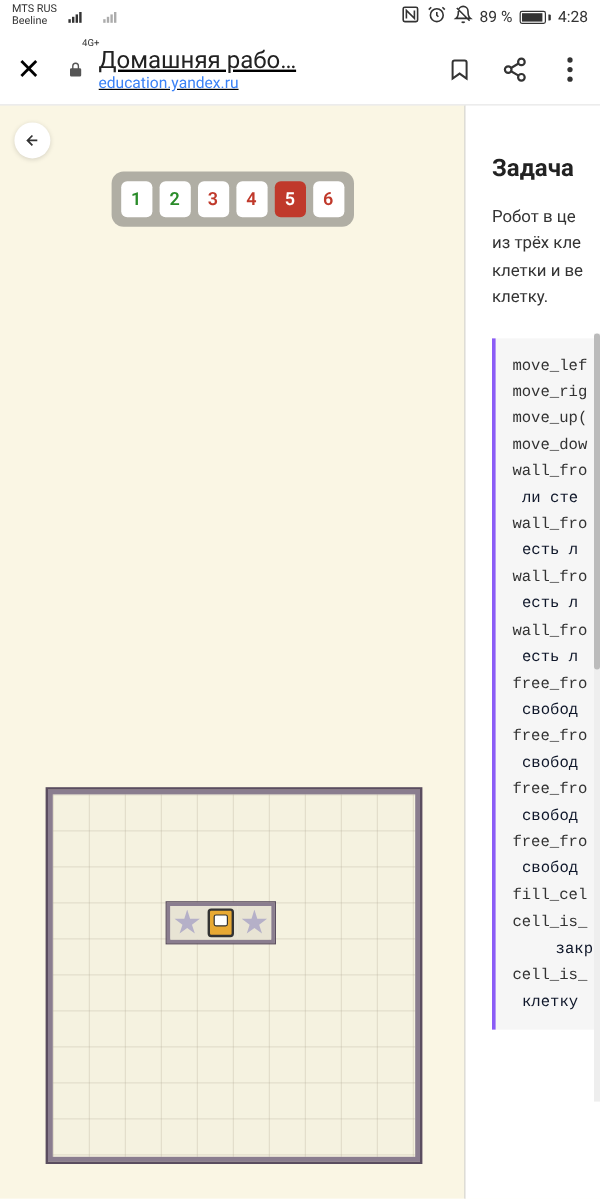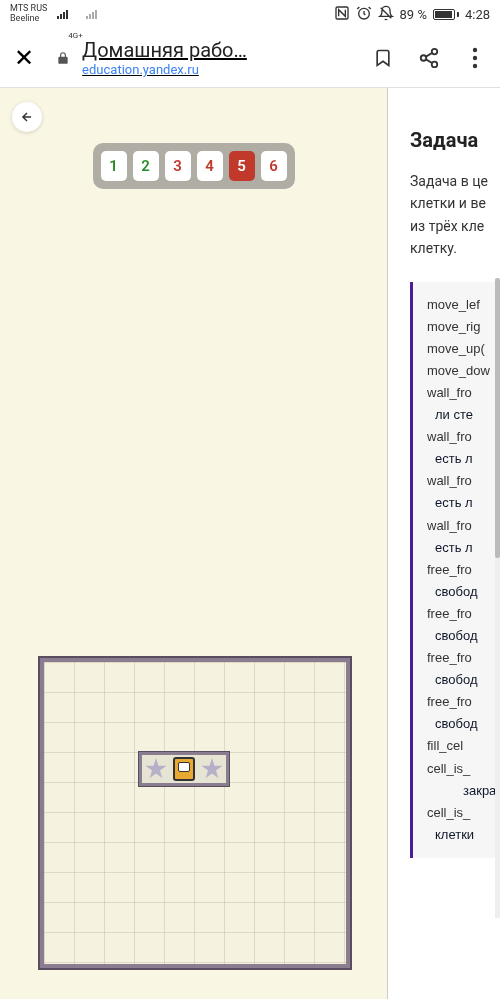--- a/index.html
+++ b/index.html
@@ -132,23 +132,23 @@
       flex: 1;
       padding: 40px 0 0 22px;
       overflow: hidden;
       background: #fff;
       position: relative;
     }
     .task-title { font-size: 20px; font-weight: 700; color: #222; margin-bottom: 18px; white-space: nowrap; }
     .task-desc { font-size: 14px; color: #333; line-height: 1.6; margin-bottom: 22px; white-space: nowrap; }
     .code-block {
       background: #f6f6f6;
-      border-left: 3px solid #4c1d95;
+      border-left: 3px solid #8b5cf6;
       padding: 12px 0 12px 14px;
-      font-family: Liberation Sans, sans-serif;
+      font-family: Liberation Mono, monospace;
       font-size: 13px;
       line-height: 1.7;
       white-space: nowrap;
       overflow: hidden;
     }
     .code-block .cmd { color: #333; }
     .code-block .comment { color: #0f172a; }
     .scrollbar-track {
       position: absolute;
       right: 0; top: 190px;
@@ -273,23 +273,23 @@
         <div class="cell">
             <div class="star"></div>
           </div>
       </div>
     </div>
   </div>
 
   <div class="right-pane">
     <div class="task-title">Задача </div>
     <div class="task-desc">
-      <div>Задача в це</div>
+      <div>Робот в це</div>
+      <div>из трёх кле</div>
       <div>клетки и ве</div>
-      <div>из трёх кле</div>
       <div>клетку.</div>
     </div>
     <div class="code-block" id="codeblock">
         <div class="cmd">move_lef</div>
         <div class="cmd">move_rig</div>
         <div class="cmd">move_up(</div>
         <div class="cmd">move_dow</div>
         <div class="cmd">wall_fro</div>
         <div class="comment" style="padding-left: 8px;">ли сте</div>
         <div class="cmd">wall_fro</div>
@@ -303,19 +303,19 @@
         <div class="cmd">free_fro</div>
         <div class="comment" style="padding-left: 8px;">свобод</div>
         <div class="cmd">free_fro</div>
         <div class="comment" style="padding-left: 8px;">свобод</div>
         <div class="cmd">free_fro</div>
         <div class="comment" style="padding-left: 8px;">свобод</div>
         <div class="cmd">fill_cel</div>
         <div class="cmd">cell_is_</div>
         <div class="comment" style="padding-left: 8px; margin-left: 28px;">закраш</div>
         <div class="cmd">cell_is_</div>
-        <div class="comment" style="padding-left: 8px;">клетки</div>
+        <div class="comment" style="padding-left: 8px;">клетку</div>
       </div>
     <div class="scrollbar-track">
       <div class="scrollbar-thumb"></div>
     </div>
   </div>
 </div>
 
 </body></html>

